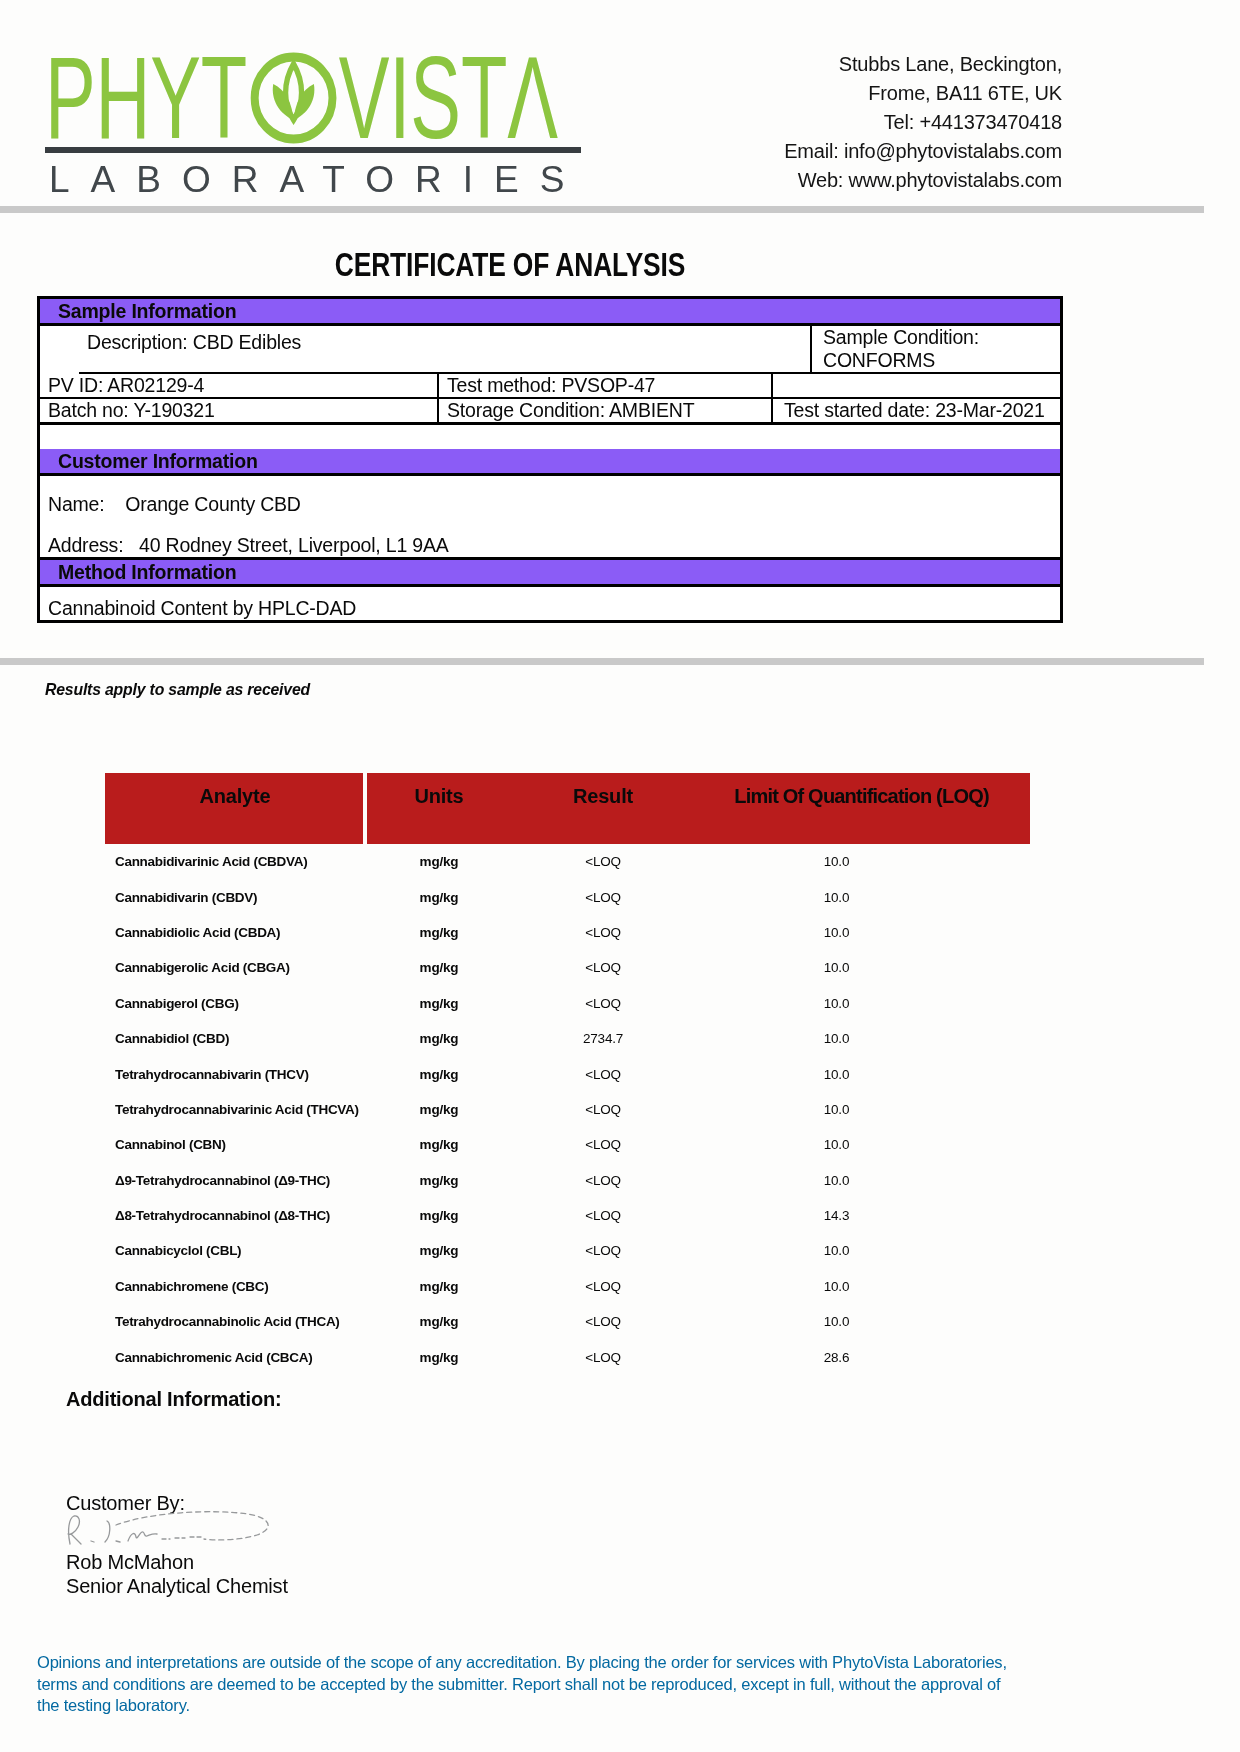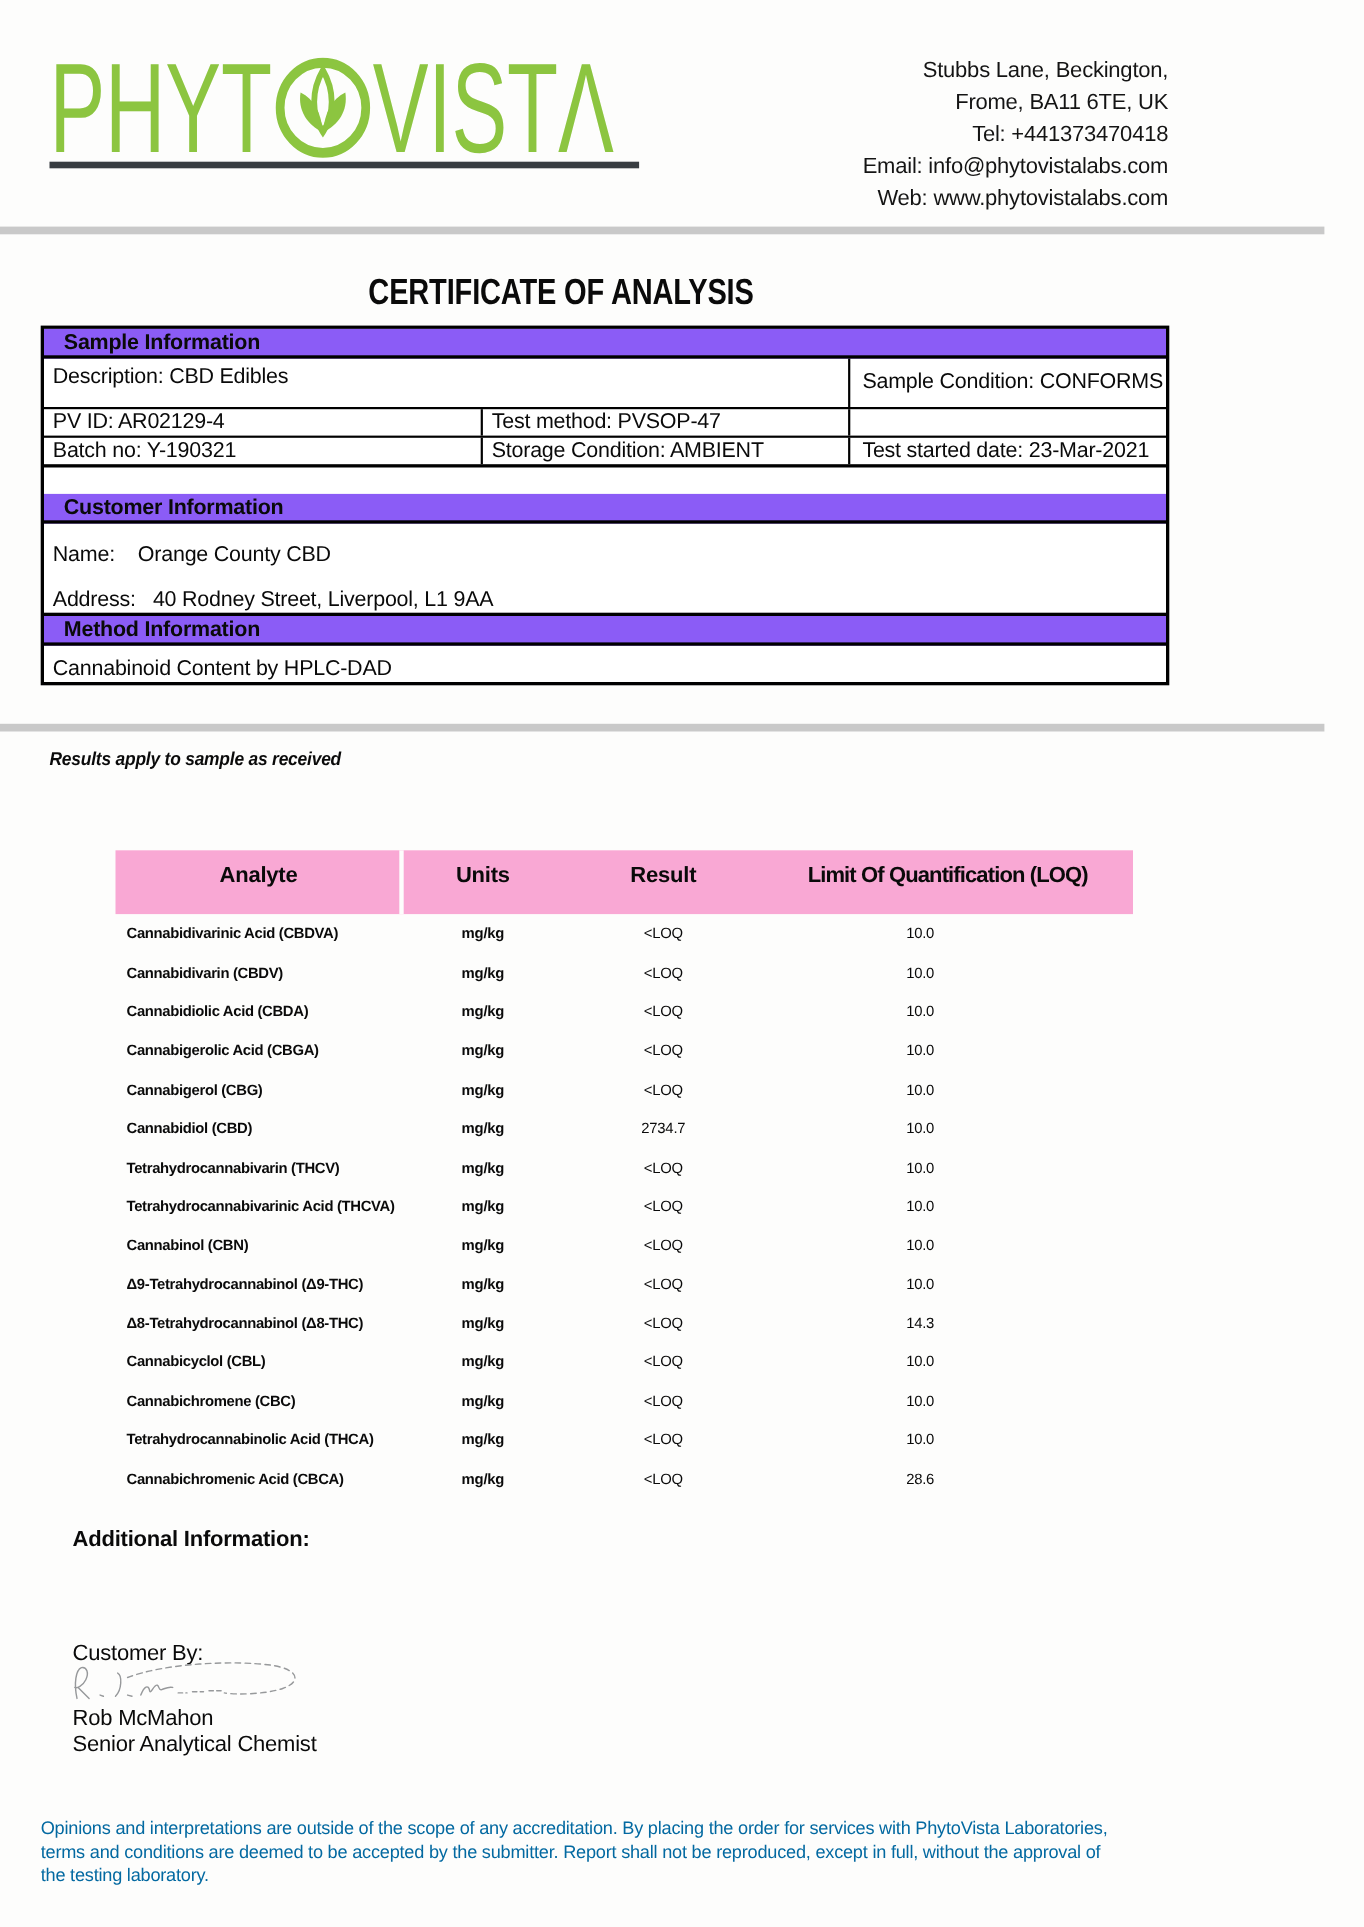--- a/index.html
+++ b/index.html
@@ -30,40 +30,40 @@
     transform:translateX(-50%) scaleX(0.8); font-size:33px; font-weight:700;
   }
   
   .info-box {
     position:absolute; left:37px; top:296px; width:1026px; height:327px;
     border:3px solid #000; box-sizing:border-box; background:#fff; font-size:19.5px;
     display:flex; flex-direction:column;
   }
   .info-box * { box-sizing:border-box; }
   .bar { background:#8b5cf6; border-bottom:3px solid #000; font-weight:700; height:29px; padding:1px 0 0 18px; }
-  .row-desc { display:flex; height:60px; border-bottom:2px solid #000; }
+  .row-desc { display:flex; height:60px; border-bottom:2px solid #000;margin-left:39px; }
   .cell-desc { width:733px; border-right:2px solid #000; padding:5px 0 0 8px; }
   .cell-cond { flex:1; display:flex; align-items:center; padding-left:11px; }
   .row-3 { display:flex; height:34px; border-bottom:2px solid #000; }
   .row-3.last { height:35px; border-bottom:3px solid #000; }
   .row-3 > div { display:flex; align-items:center; padding-left:8px; }
   .cell-a { width:399px; border-right:2px solid #000; }
   .cell-b { width:334px; border-right:2px solid #000; }
   .cell-c { flex:1; padding-left:11px !important; }
   .bar.cust { height:28px;margin-top:24px; }
   .cust-body { border-bottom:3px solid #000; flex:1; padding:17px 0 0 8px; }
   .cust-line2 { margin-top:18px; }
   .bar.meth { height:27px; }
   .method-body { padding:10px 0 0 8px; }
   .pre { white-space:pre; }
   
   .note { position:absolute; left:45px; top:680px; font-size:17px; font-weight:700; font-style:italic; transform:scaleX(0.93); transform-origin:left top; white-space:nowrap; }
   
   .rt { position:absolute; left:105px; top:773px; width:925px; }
-  .rt-head { position:relative; display:flex; height:58px; background:#f9a8d4; font-weight:700; font-size:20px; padding-top:12px; box-sizing:border-box; }
+  .rt-head { position:relative; display:flex; height:71px; background:#b91c1c; font-weight:700; font-size:20px; padding-top:12px; box-sizing:border-box; }
   .rt-gap { position:absolute; left:258px; top:0; width:4px; height:100%; background:#fdfdfc; }
   .h0 { width:260px; text-align:center; }
   .h1 { width:148px; text-align:center; }
   .h2 { width:180px; text-align:center; }
   .h3 { flex:1; text-align:center; letter-spacing:-0.8px; }
   .rt-row { display:flex; align-items:center; height:35.4px; font-size:13.5px; }
   .rt-row .c0 { width:260px; padding-left:10px; font-weight:700; letter-spacing:-0.3px; box-sizing:border-box; }
   .rt-row .c1 { width:148px; text-align:center; font-weight:700; }
   .rt-row .c2 { width:180px; text-align:center; }
   .rt-row .c3 { flex:1; text-align:center; padding-right:50px; box-sizing:border-box; }
@@ -85,20 +85,21 @@
     <span>PHYT</span>
     <svg class="leaf-svg" viewBox="0 0 100 92" preserveAspectRatio="none">
       <ellipse cx="50" cy="46" rx="44" ry="41" fill="none" stroke="#8cc540" stroke-width="9"></ellipse>
       <path d="M50,12 C38,30 38,52 50,68 C62,52 62,30 50,12 Z" fill="none" stroke="#8cc540" stroke-width="6"></path>
       <path d="M50,68 C34,62 24,48 27,32 C41,38 48,50 50,68 Z" fill="#8cc540"></path>
       <path d="M50,68 C66,62 76,48 73,32 C59,38 52,50 50,68 Z" fill="#8cc540"></path>
     </svg>
     <span>VISTΛ</span>
   </div>
   <div class="brand-rule"></div>
+  <div class="brand-sub">LABORATORIES</div>
 
   <div class="contact">
     <div>Stubbs Lane, Beckington,</div>
     <div>Frome, BA11 6TE, UK</div>
     <div>Tel: +441373470418</div>
     <div>Email: info@phytovistalabs.com</div>
     <div>Web: www.phytovistalabs.com</div>
   </div>
 
   <div class="hr hr1"></div>

